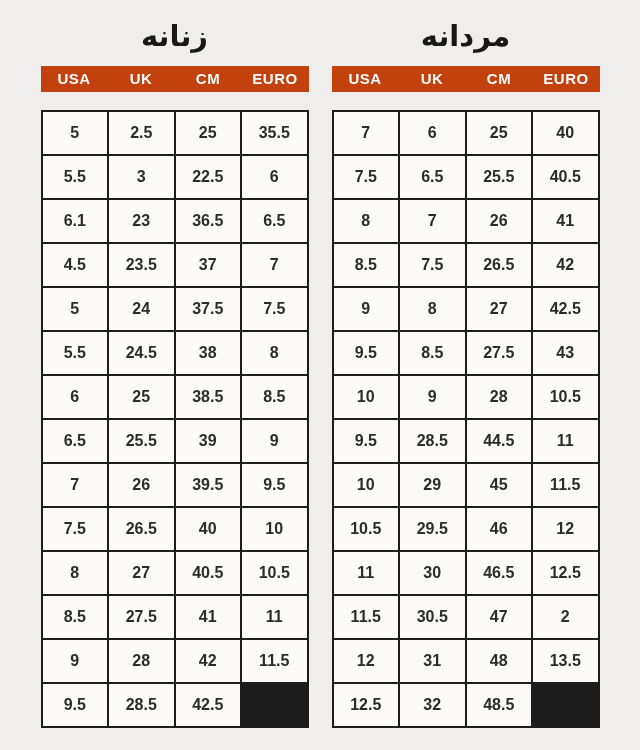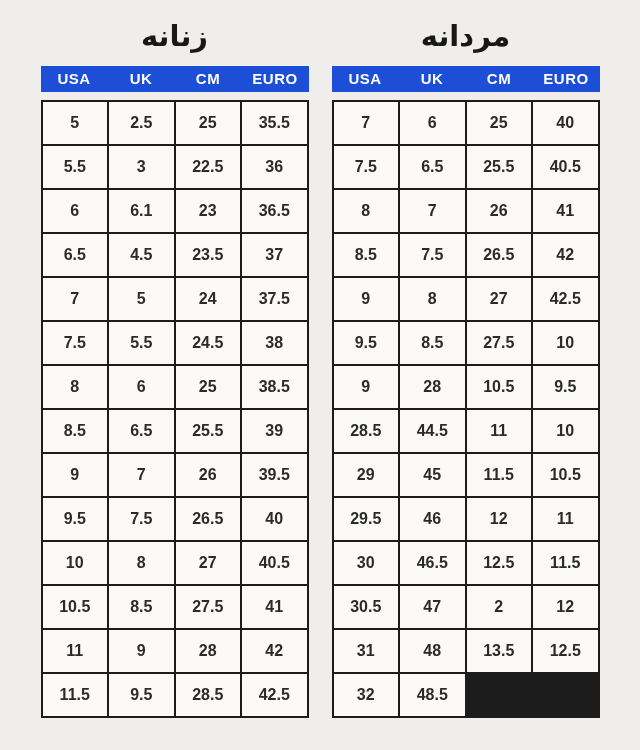--- a/index.html
+++ b/index.html
@@ -27,29 +27,29 @@
     font-size: 29px;
     font-weight: bold;
     color: #181818;
     margin: 8px 0 13px 0;
     line-height: 1.15;
     direction: rtl;
   }
   .thead {
     display: grid;
     grid-template-columns: repeat(4, 1fr);
-    background: #1d4ed8;
+    background: #c2410c;
     color: #fdfdfd;
     height: 26px;
     align-items: center;
     text-align: center;
     font-weight: bold;
     font-size: 15px;
     letter-spacing: 0.5px;
-    margin-bottom: 8px;
+    margin-bottom: 18px;
   }
   .hcell {
     line-height: 26px;
   }
   .tbody {
     display: grid;
     grid-template-columns: repeat(4, 1fr);
     grid-auto-rows: 42px;
     gap: 2px;
     border: 2px solid #1c1c1c;
@@ -79,21 +79,20 @@
         <div class="hcell">EURO</div>
       </div>
     <div class="tbody">
         <div class="cell">5</div>
         <div class="cell">2.5</div>
         <div class="cell">25</div>
         <div class="cell">35.5</div>
         <div class="cell">5.5</div>
         <div class="cell">3</div>
         <div class="cell">22.5</div>
-        <div class="cell">36</div>
         <div class="cell">6</div>
         <div class="cell">6.1</div>
         <div class="cell">23</div>
         <div class="cell">36.5</div>
         <div class="cell">6.5</div>
         <div class="cell">4.5</div>
         <div class="cell">23.5</div>
         <div class="cell">37</div>
         <div class="cell">7</div>
         <div class="cell">5</div>
@@ -163,20 +162,21 @@
         <div class="cell">7.5</div>
         <div class="cell">26.5</div>
         <div class="cell">42</div>
         <div class="cell">9</div>
         <div class="cell">8</div>
         <div class="cell">27</div>
         <div class="cell">42.5</div>
         <div class="cell">9.5</div>
         <div class="cell">8.5</div>
         <div class="cell">27.5</div>
+        <div class="cell">43</div>
         <div class="cell">10</div>
         <div class="cell">9</div>
         <div class="cell">28</div>
         <div class="cell">10.5</div>
         <div class="cell">9.5</div>
         <div class="cell">28.5</div>
         <div class="cell">44.5</div>
         <div class="cell">11</div>
         <div class="cell">10</div>
         <div class="cell">29</div>

